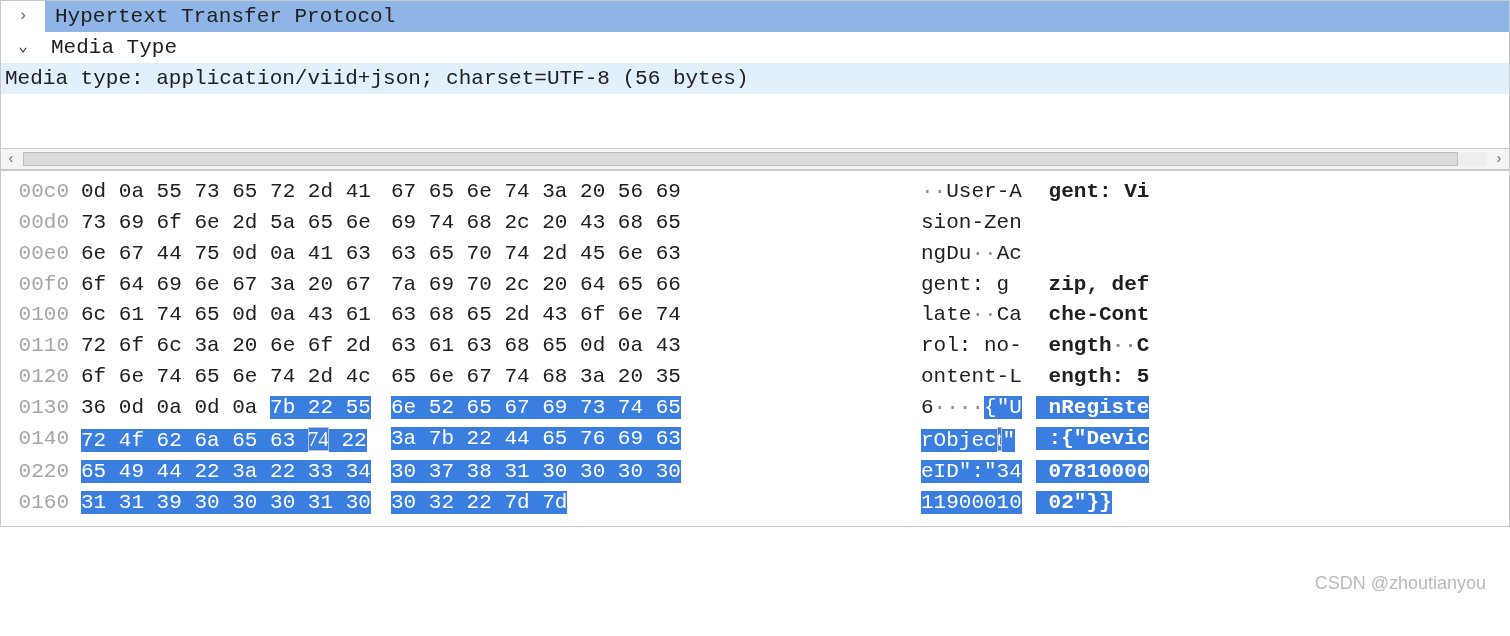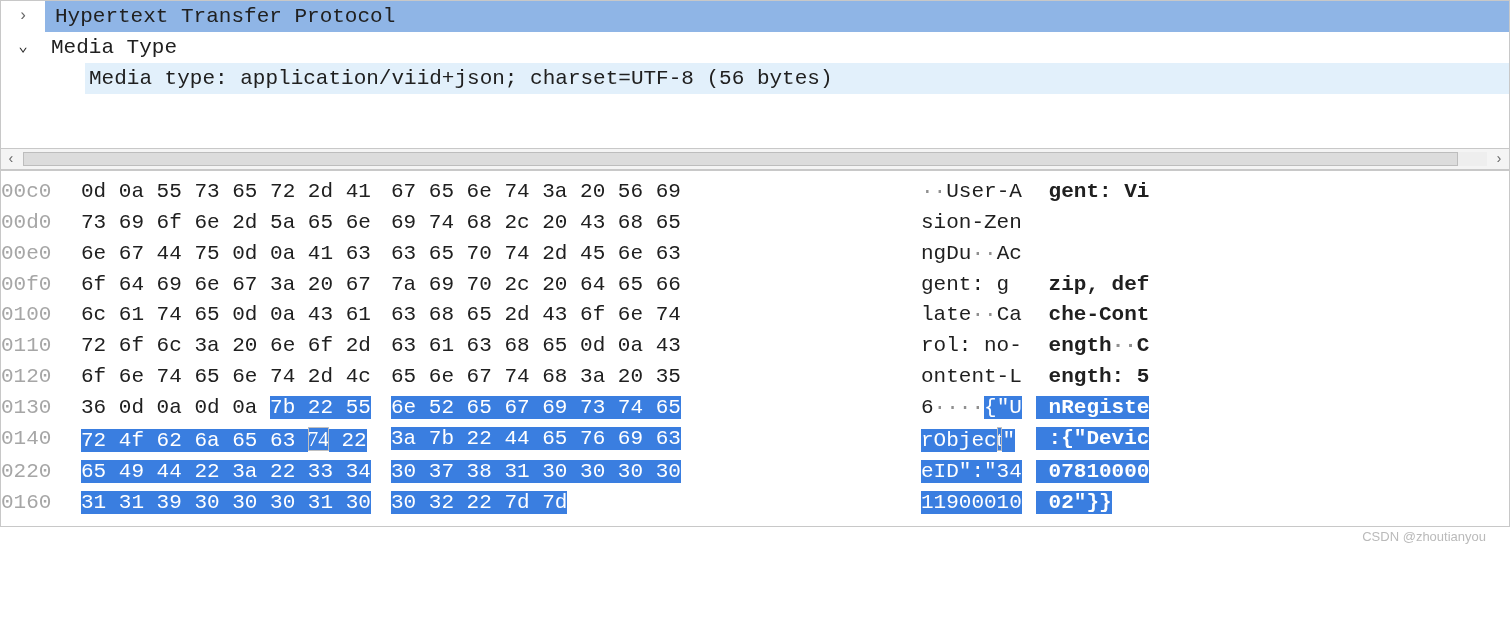--- a/index.html
+++ b/index.html
@@ -32,21 +32,20 @@
   .row-http .label {
     flex: 1;
     background: #8fb5e6;
     padding-left: 10px;
   }
   .row-media .label {
     flex: 1;
     padding-left: 6px;
   }
   .tree-sub {
-    padding-left: 84px;
     height: 35px;
     line-height: 31px;
   }
   .tree-sub .inner {
     background: #e2f0fb;
     display: inline-block;
     padding: 0 6px 0 4px;
     width: 100%;
   }
   .spacer { height: 50px; }
@@ -73,38 +72,40 @@
     border: 1px solid #c8c8c8;
     padding: 6px 0 8px 0;
     line-height: 1.47;
   }
   .hex-row {
     display: flex;
     white-space: pre;
   }
   .col-addr {
     width: 80px;
+    text-align: right;
     padding-right: 12px;
     color: #a6a6a6;
   }
   .col-hex1 { width: 310px; }
   .col-hex2 { width: 330px; }
   .col-gap  { width: 200px; }
   .col-asc1 { width: 115px; }
   .col-asc2 { flex: 1; font-weight: bold; }
   .dot { color: #909090; }
   .sel { background: #3a7ee0; color: #ffffff; }
   .sel-a { background: #3a7ee0; color: #ffffff; }
   .t-outline { outline: 1px solid #c0c0c0; outline-offset: -1px; font-family: Liberation Serif, serif; }
   .watermark {
     text-align: right;
     color: #bababa;
     font-family: sans-serif;
-    font-size: 13px;
+    font-size: 18px;
     padding: 2px 24px 0 0;
+    margin-top: 44px;
   }
 </style>
 </head>
 <body>
 
 <div class="panel-top">
   <div class="tree-row row-http">
     <span class="arrow">›</span>
     <span class="label">Hypertext Transfer Protocol</span>
   </div>

